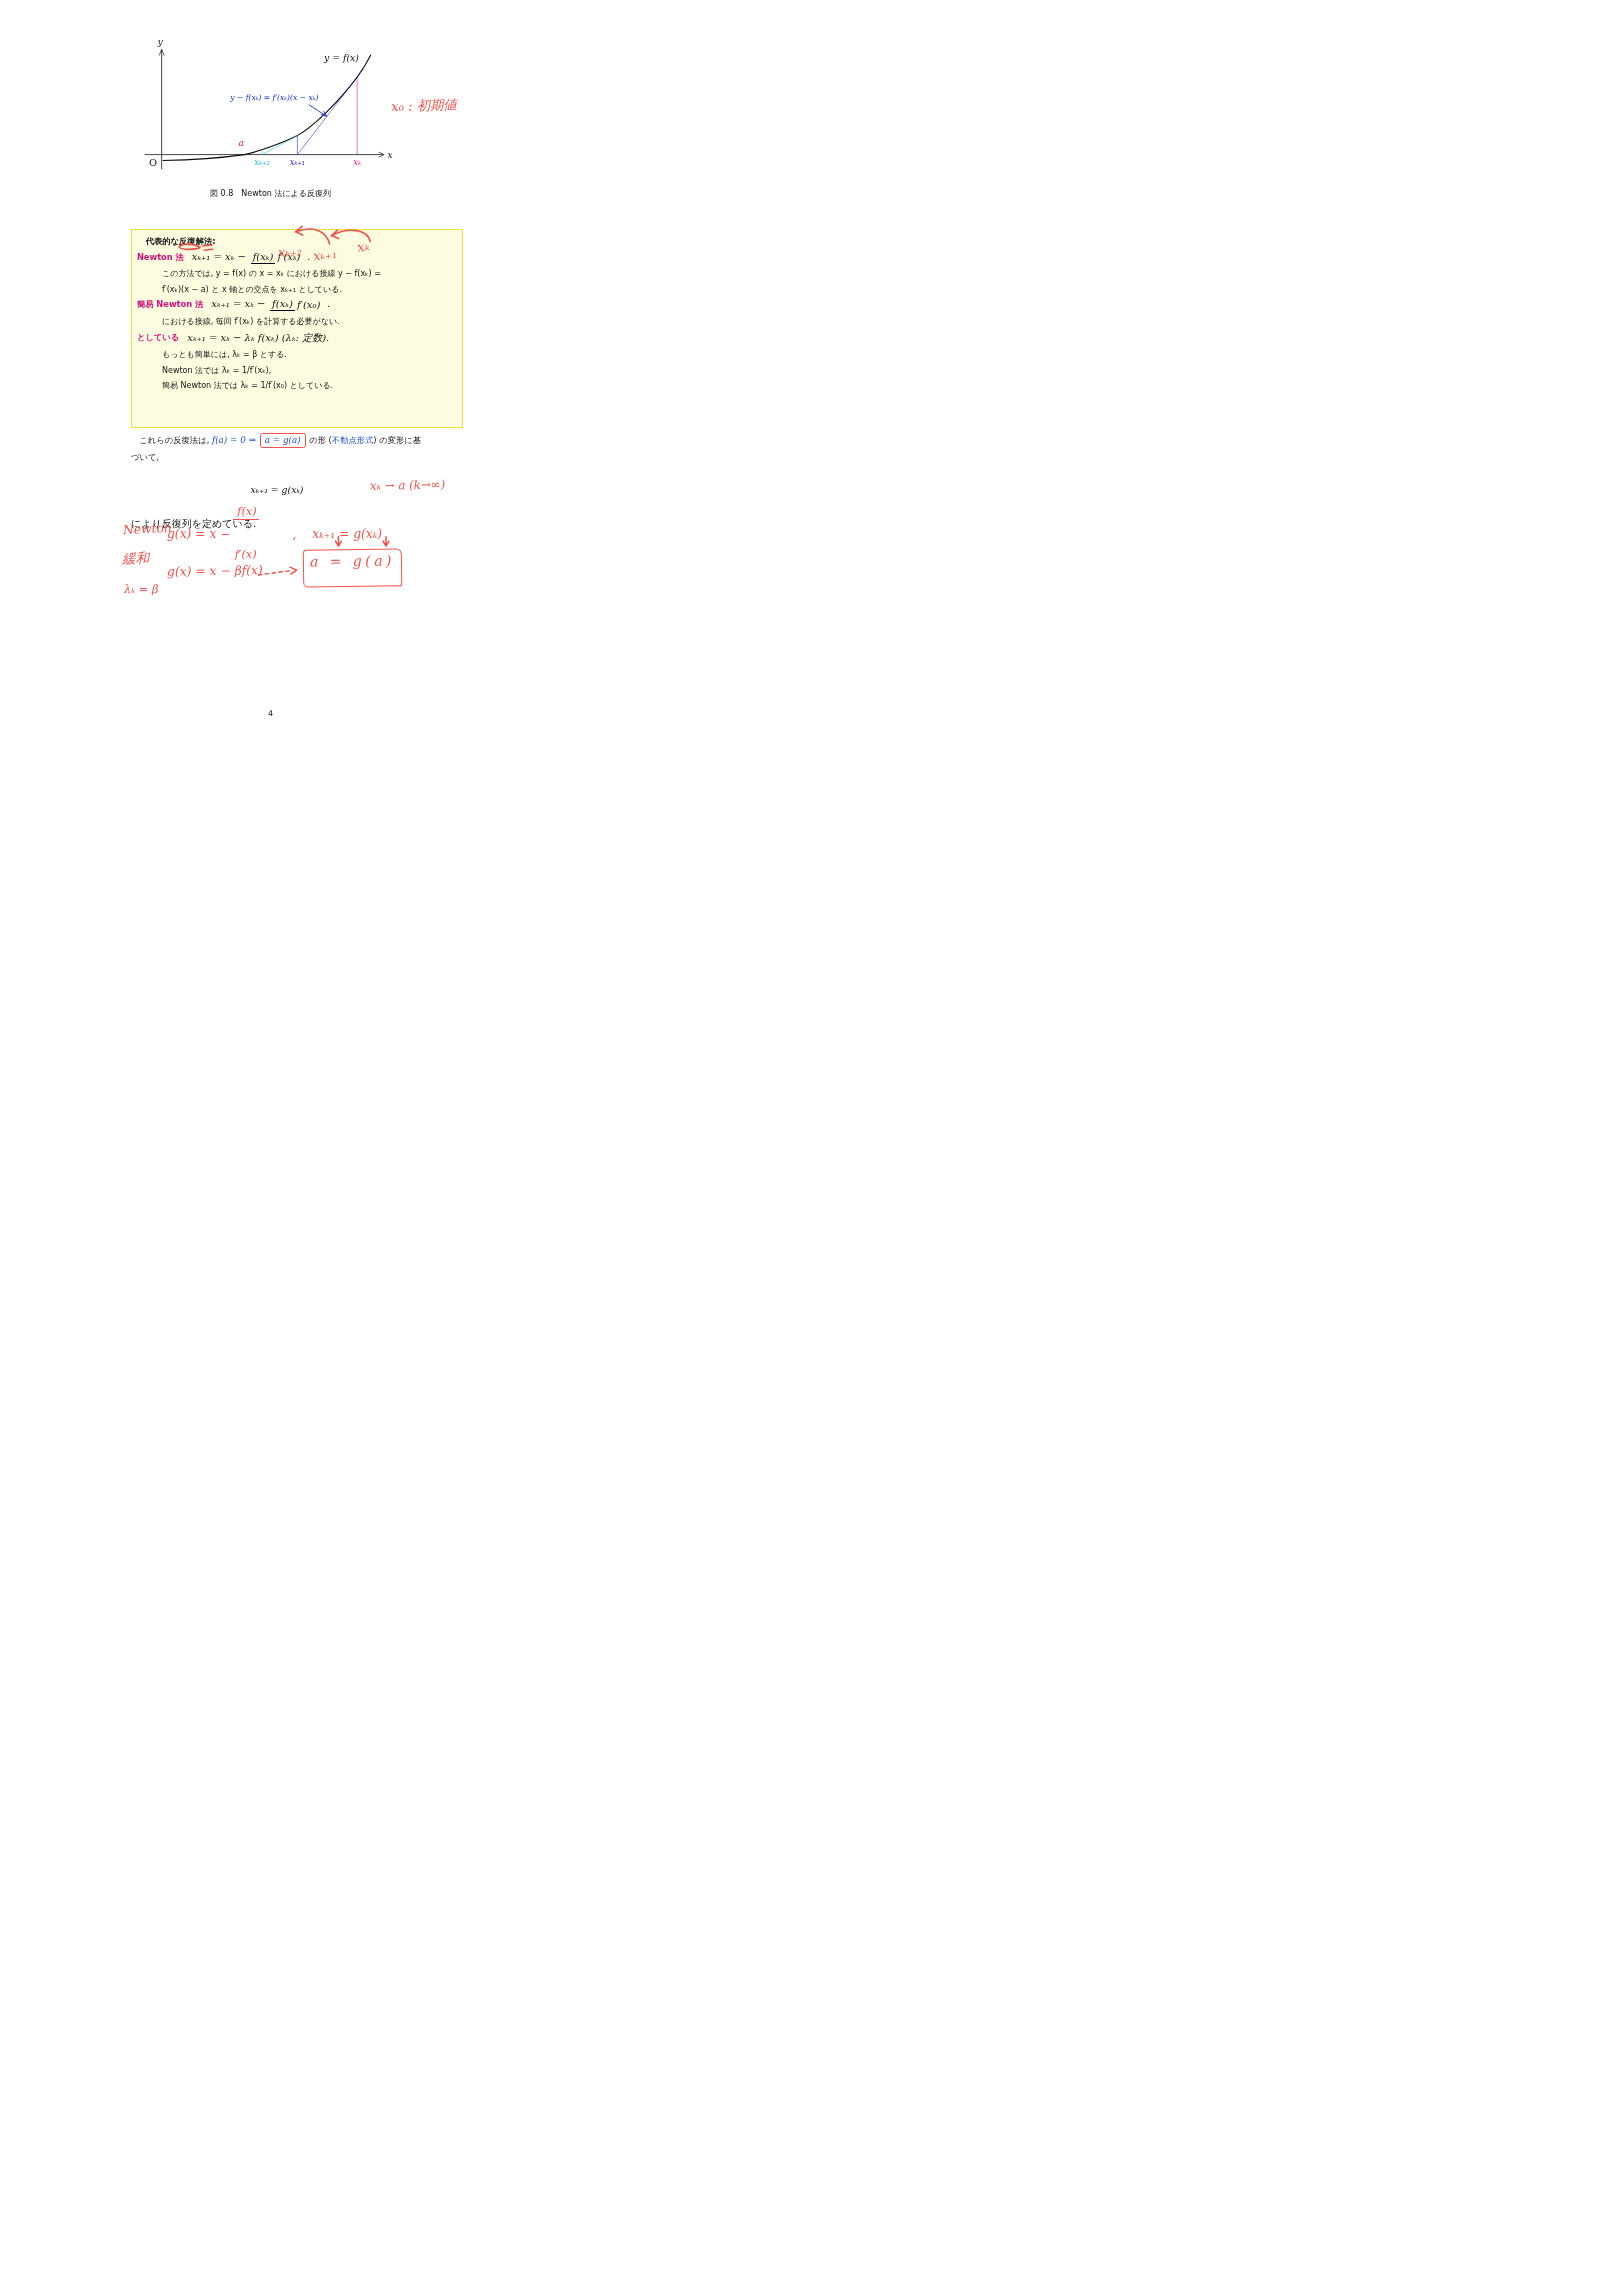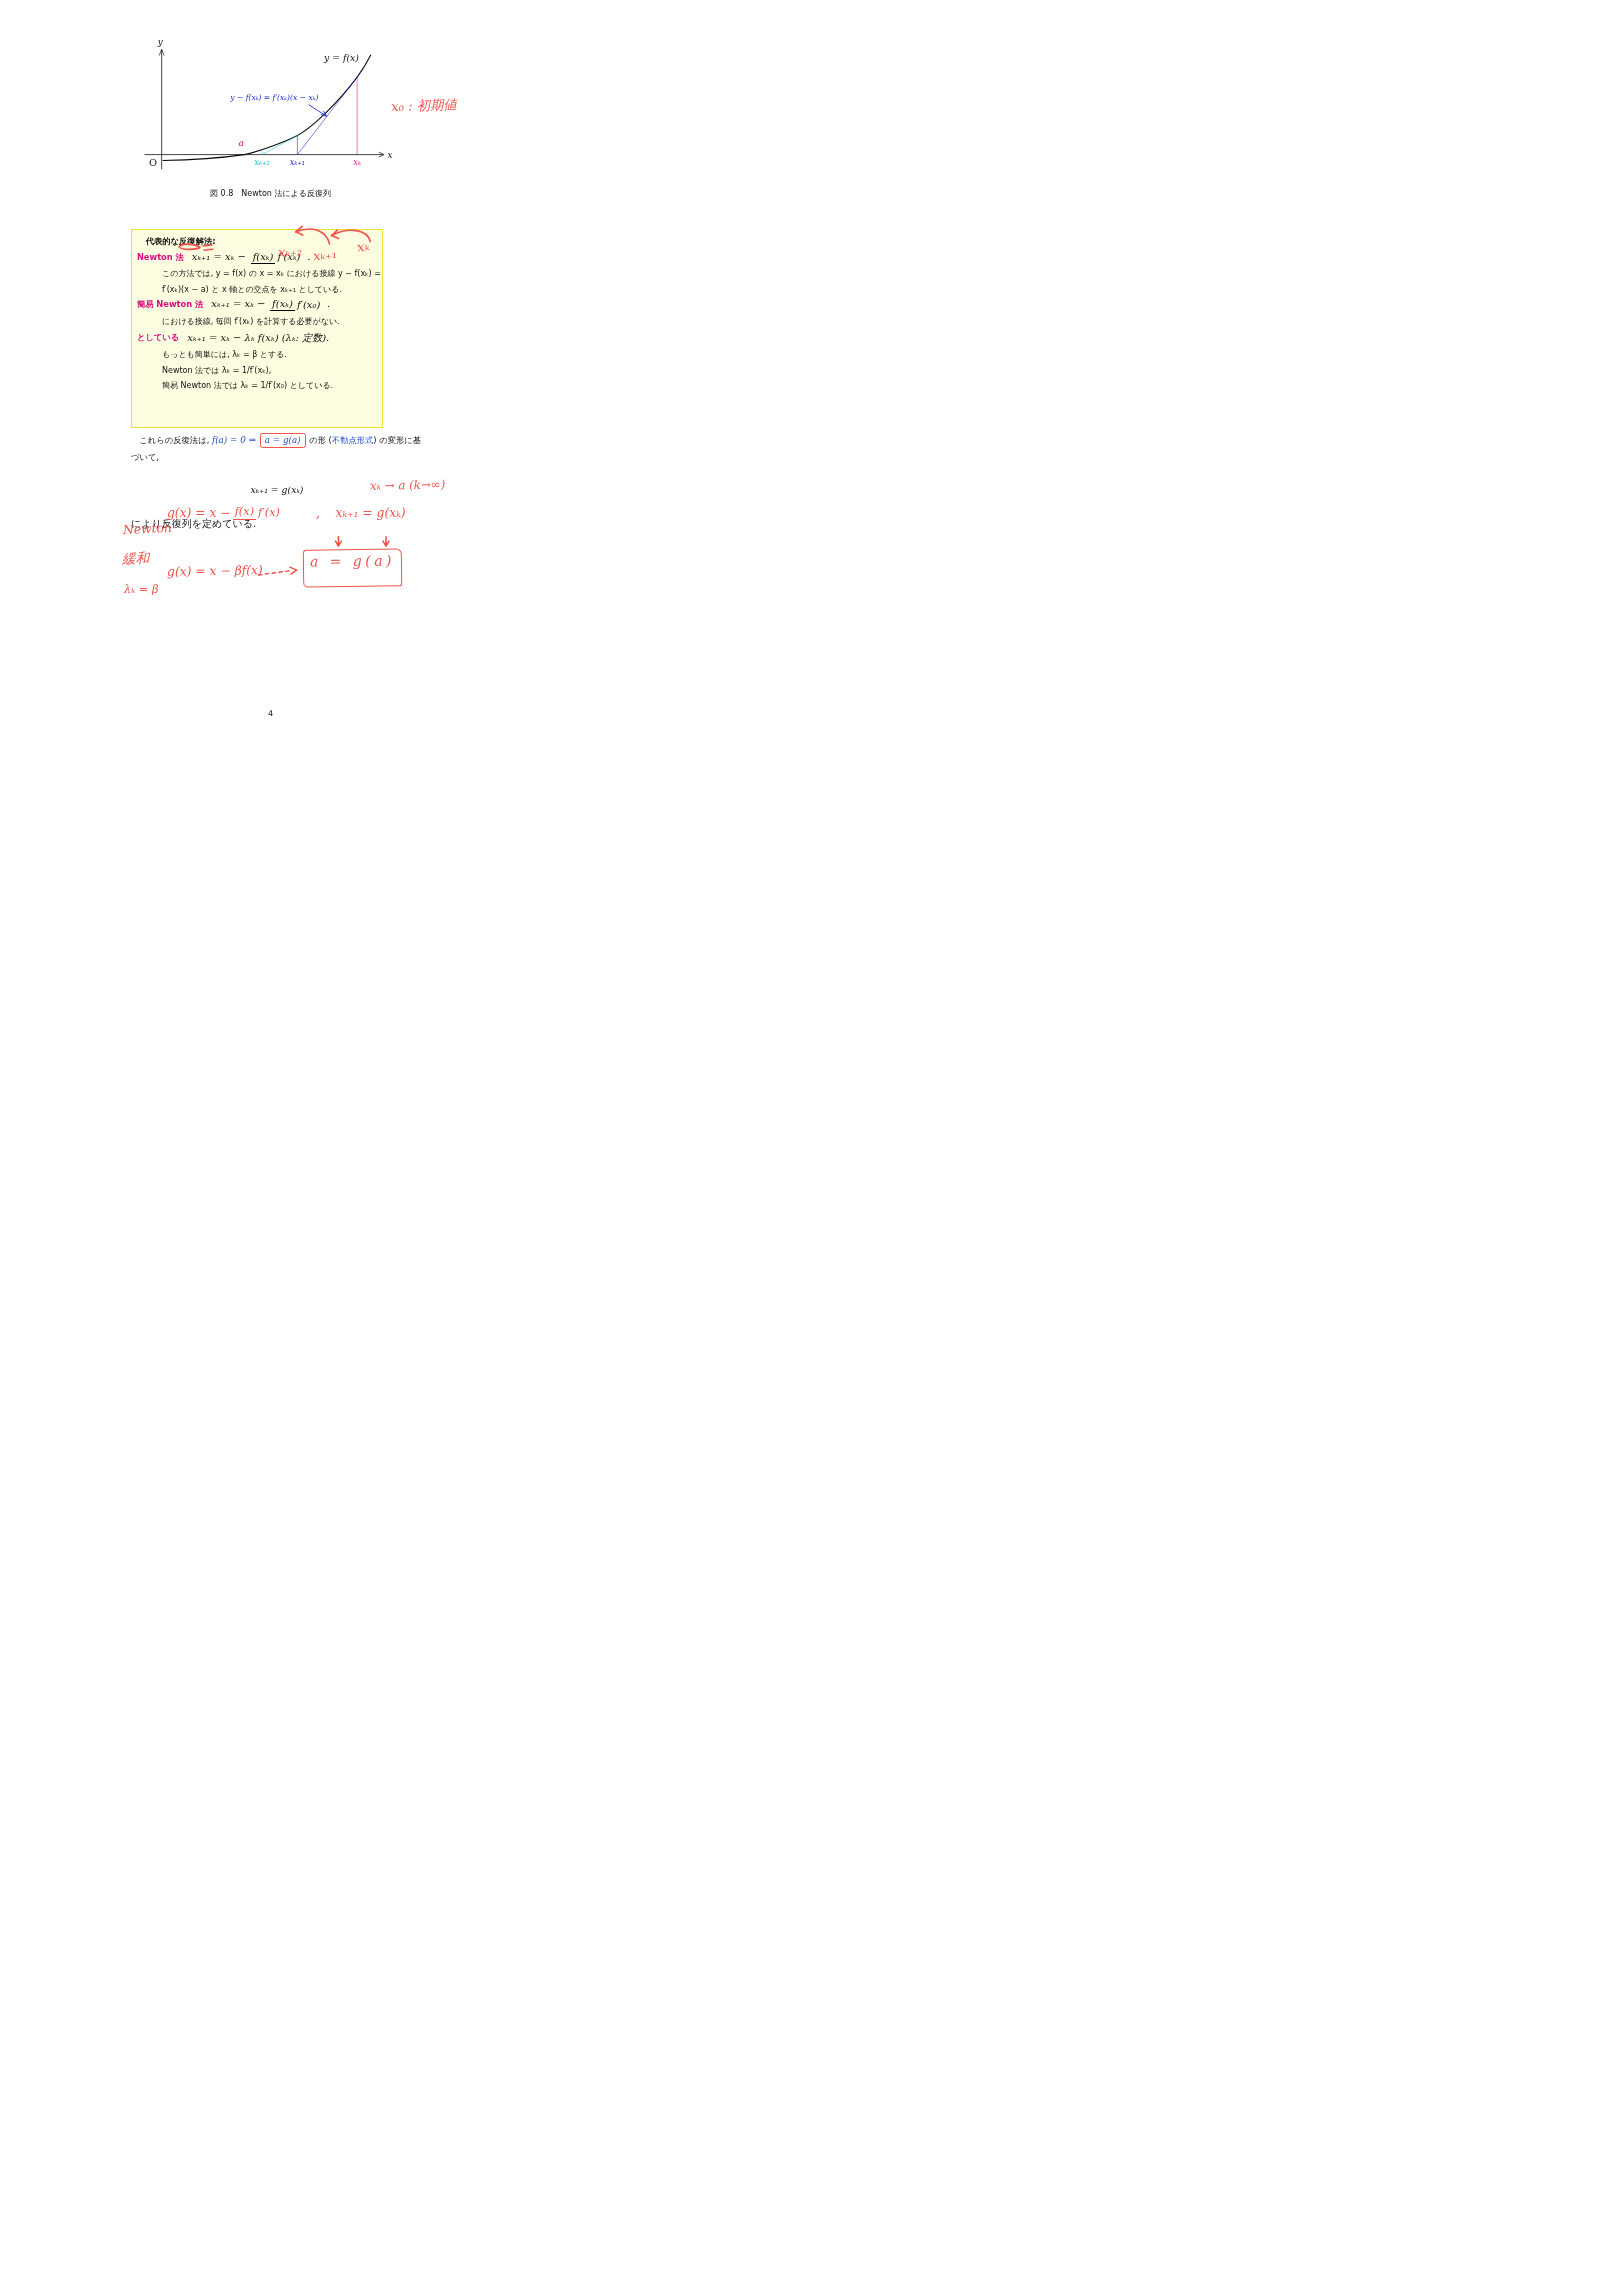--- a/index.html
+++ b/index.html
@@ -4,41 +4,41 @@
 <style>
   html,body{margin:0;padding:0;background:#ffffff;}
   .page{position:relative;width:541px;height:765px;background:#ffffff;overflow:hidden;
         font-family:"DejaVu Sans","Liberation Sans",sans-serif;color:#111;}
   .mathi{font-family:"DejaVu Serif","DejaVu Sans",serif;font-style:italic;}
   
   .graph-wrap{position:absolute;left:137px;top:37px;width:260px;height:147px;}
   
   .caption{position:absolute;left:0;top:188px;width:541px;text-align:center;font-size:8px;color:#111;}
   
-  .ybox{position:absolute;left:131px;top:229px;width:252px;height:199px;box-sizing:border-box;
+  .ybox{position:absolute;left:131px;top:229px;width:332px;height:199px;box-sizing:border-box;
         background:#FCFCE1;border:1px solid #EFE136;padding:5.9px 0 0 0;}
   .ybox .btitle{margin-left:13.7px;font-weight:bold;font-size:8.3px;}
   .method-row{display:flex;align-items:center;margin:3.9px 0 0 4.9px;}
   .method-label{color:#D4107C;font-weight:bold;font-size:8.3px;margin-right:7.9px;white-space:nowrap;}
   .formula{font-size:10px;white-space:nowrap;}
   .frac{display:inline-flex;flex-direction:row;text-align:center;vertical-align:middle;margin:0 1.5px;}
   .frac .num{padding:0 2px 0.5px;border-bottom:0.7px solid #000;line-height:1.15;}
   .frac .den{padding:0.5px 2px 0;line-height:1.15;}
   .note{margin:4.4px 0 0 30px;font-size:8px;}
   
   .para{position:absolute;left:131px;top:431px;width:292px;font-size:8.3px;line-height:2.1;}
   .bluem{color:#2150C8;font-family:"DejaVu Serif","DejaVu Sans",serif;font-style:italic;font-size:8.8px;}
   .blueterm{color:#2150C8;}
   .redbox-inline{border:1.2px solid #F0534B;border-radius:2.5px;padding:1px 3.9px 1.5px;margin:0 1px;}
   .disp-eq{position:absolute;left:131px;top:484px;width:292px;text-align:center;font-size:9.3px;}
   .closing{position:absolute;left:131px;top:517px;font-size:10px;}
   .pageno{position:absolute;left:0;top:709px;width:541px;text-align:center;font-size:7.9px;}
   
   .hw{position:absolute;color:#F0534B;font-family:"DejaVu Serif","DejaVu Sans",serif;font-style:italic;white-space:nowrap;}
-  .hwfrac{display:inline-flex;flex-direction:row;text-align:right;vertical-align:middle;margin:0 2px;}
+  .hwfrac{display:inline-flex;flex-direction:column;text-align:right;vertical-align:middle;margin:0 2px;gap:28px;}
   .hwfrac .num{padding:0 2px 1px;border-bottom:1.5px solid #F0534B;line-height:1.1;}
   .hwfrac .den{padding:1px 2px 0;line-height:1.1;}
   .hw-newton-row{display:flex;align-items:center;}
   .hw-fpbox{position:absolute;left:303px;top:549px;width:99px;height:38px;box-sizing:border-box;
             border:1.7px solid #F0534B;border-radius:3.9px 5.9px 2.9px 4.9px;transform:rotate(-0.8deg);
             display:flex;justify-content:center;align-items:flex-start;}
   .hw-fpbox span{font-size:14.2px;letter-spacing:3.4px;padding-top:2.9px;}
   .overlay{position:absolute;left:0;top:0;width:541px;height:765px;pointer-events:none;}
 </style>
 </head>

